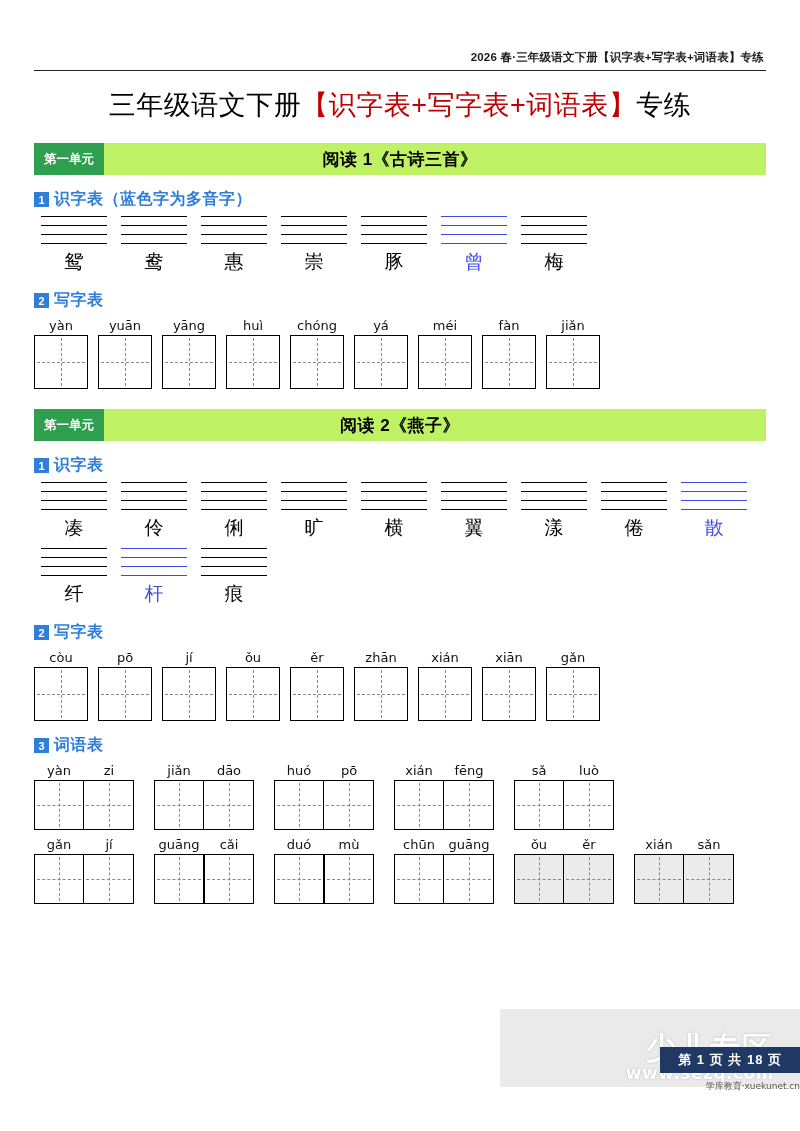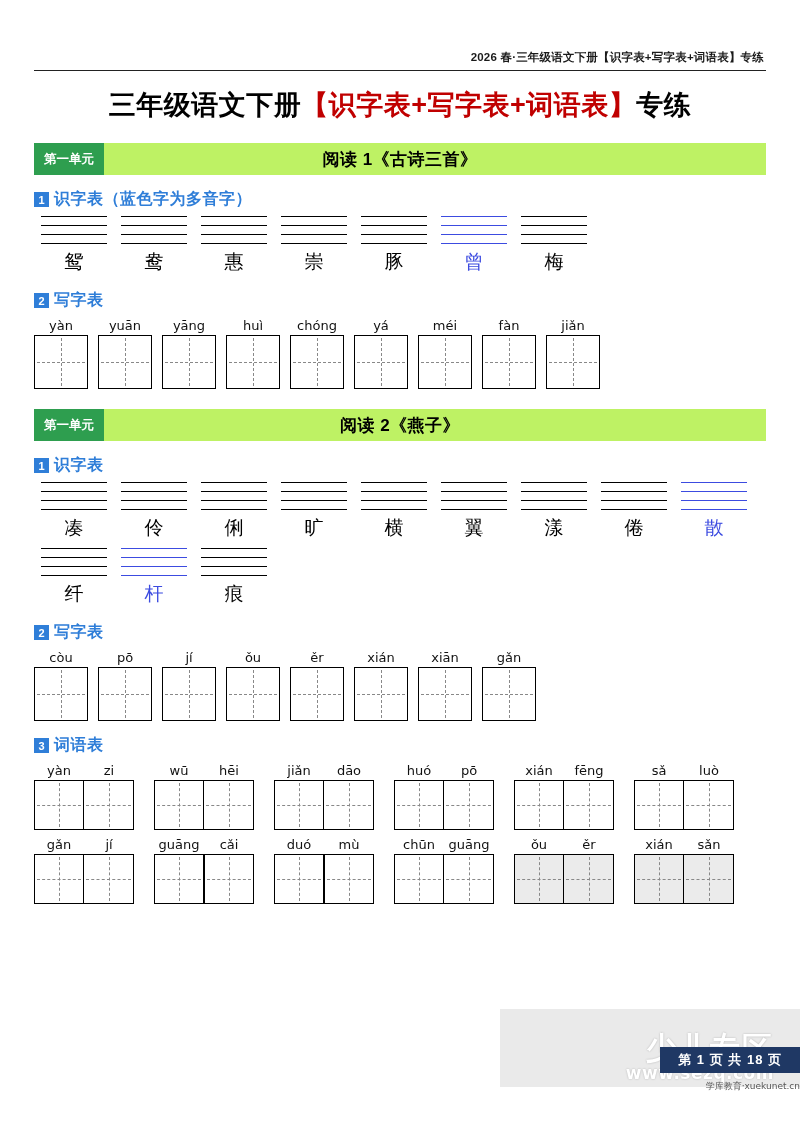--- a/index.html
+++ b/index.html
@@ -32,21 +32,21 @@
     padding-right: 2px;
     letter-spacing: 0.2px;
   }
   .header-rule {
     border-bottom: 1.6px solid #222;
     margin-top: 5px;
   }
   .doc-title {
     text-align: center;
     font-size: 27px;
-    font-weight: bold;
+    font-weight: normal;
     margin-top: 16px;
     letter-spacing: 0.5px;
     white-space: nowrap;
   }
   .doc-title .hl { color: #c00000; }
 
   
   .unit-band {
     margin-top: 20px;
     height: 32px;
@@ -563,20 +563,24 @@
         </div>
         <div class="char-item">
           <div class="pinyin">ǒu</div>
           <div class="tianzi"></div>
         </div>
         <div class="char-item">
           <div class="pinyin">ěr</div>
           <div class="tianzi"></div>
         </div>
         <div class="char-item">
+          <div class="pinyin">zhān</div>
+          <div class="tianzi"></div>
+        </div>
+        <div class="char-item">
           <div class="pinyin">xián</div>
           <div class="tianzi"></div>
         </div>
         <div class="char-item">
           <div class="pinyin">xiān</div>
           <div class="tianzi"></div>
         </div>
         <div class="char-item">
           <div class="pinyin">gǎn</div>
           <div class="tianzi"></div>
@@ -584,30 +588,20 @@
       </div>
       <div class="sec-head">
         <div class="sec-num">3</div>
         <div class="sec-title">词语表</div>
       </div>
       <div class="grid-row">
         <div class="word-item">
           <div class="word-pinyin">
             <span>yàn</span>
             <span>zi</span>
-          </div>
-          <div class="word-boxes">
-            <div class="tianzi"></div>
-            <div class="tianzi"></div>
-          </div>
-        </div>
-        <div class="word-item">
-          <div class="word-pinyin">
-            <span>wū</span>
-            <span>hēi</span>
           </div>
           <div class="word-boxes">
             <div class="tianzi"></div>
             <div class="tianzi"></div>
           </div>
         </div>
         <div class="word-item">
           <div class="word-pinyin">
             <span>jiǎn</span>
             <span>dāo</span>

